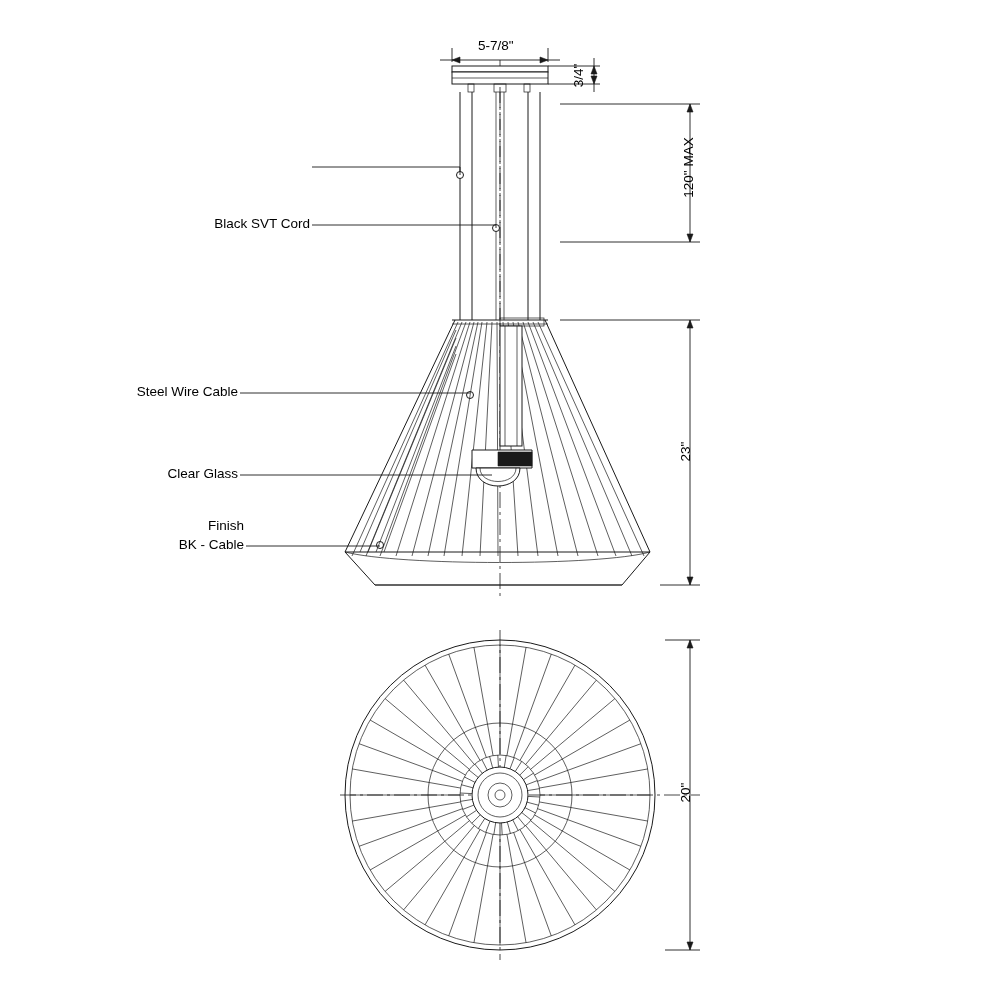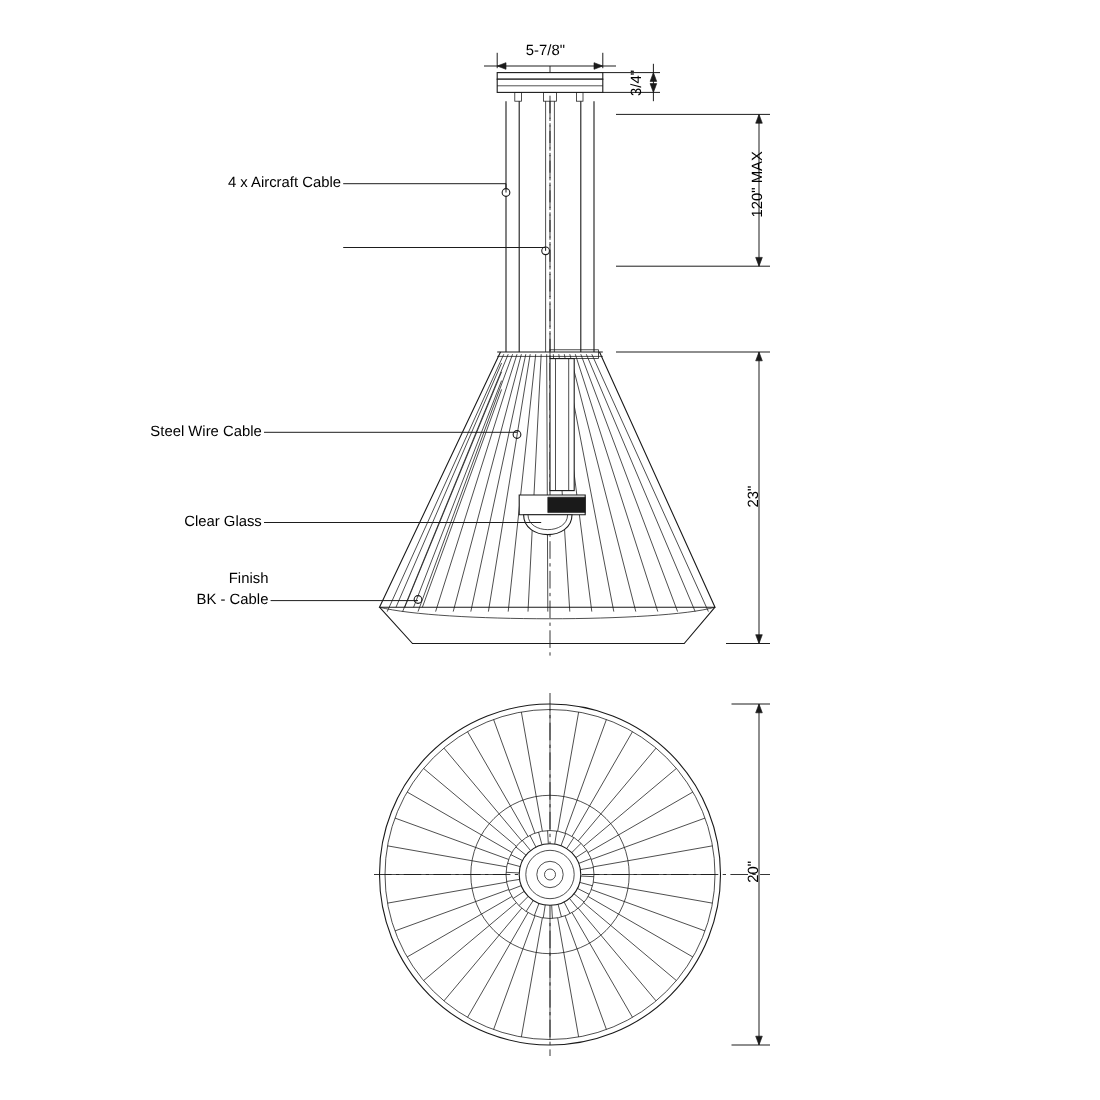--- a/index.html
+++ b/index.html
@@ -253,22 +253,22 @@
       </g>
     </g>
 
     <line class="dimline" x1="665" y1="640" x2="700" y2="640"></line>
     <line class="dimline" x1="665" y1="950" x2="700" y2="950"></line>
     <line class="dimline" x1="690" y1="640" x2="690" y2="950"></line>
     <path class="fillk" d="M690,640 L687,648 L693,648 Z"></path>
     <path class="fillk" d="M690,950 L687,942 L693,942 Z"></path>
   </svg>
 
-  <div class="lbl lbl-right" style="left:60px; top:158px; width:250px;">4 x Aircraft Cable</div>
-
+
+  <div class="lbl lbl-right" style="left:60px; top:216px; width:250px;">Black SVT Cord</div>
 
   <div class="lbl lbl-right" style="left:0px; top:384px; width:238px;">Steel Wire Cable</div>
 
   <div class="lbl lbl-right" style="left:0px; top:518px; width:244px;">Finish</div>
 
   <div class="lbl lbl-right" style="left:0px; top:466px; width:238px;">Clear Glass</div>
 
   <div class="lbl lbl-right" style="left:0px; top:537px; width:244px;">BK - Cable</div>
 
   <div class="dim" style="left:478px; top:38px;">5-7/8"</div>

